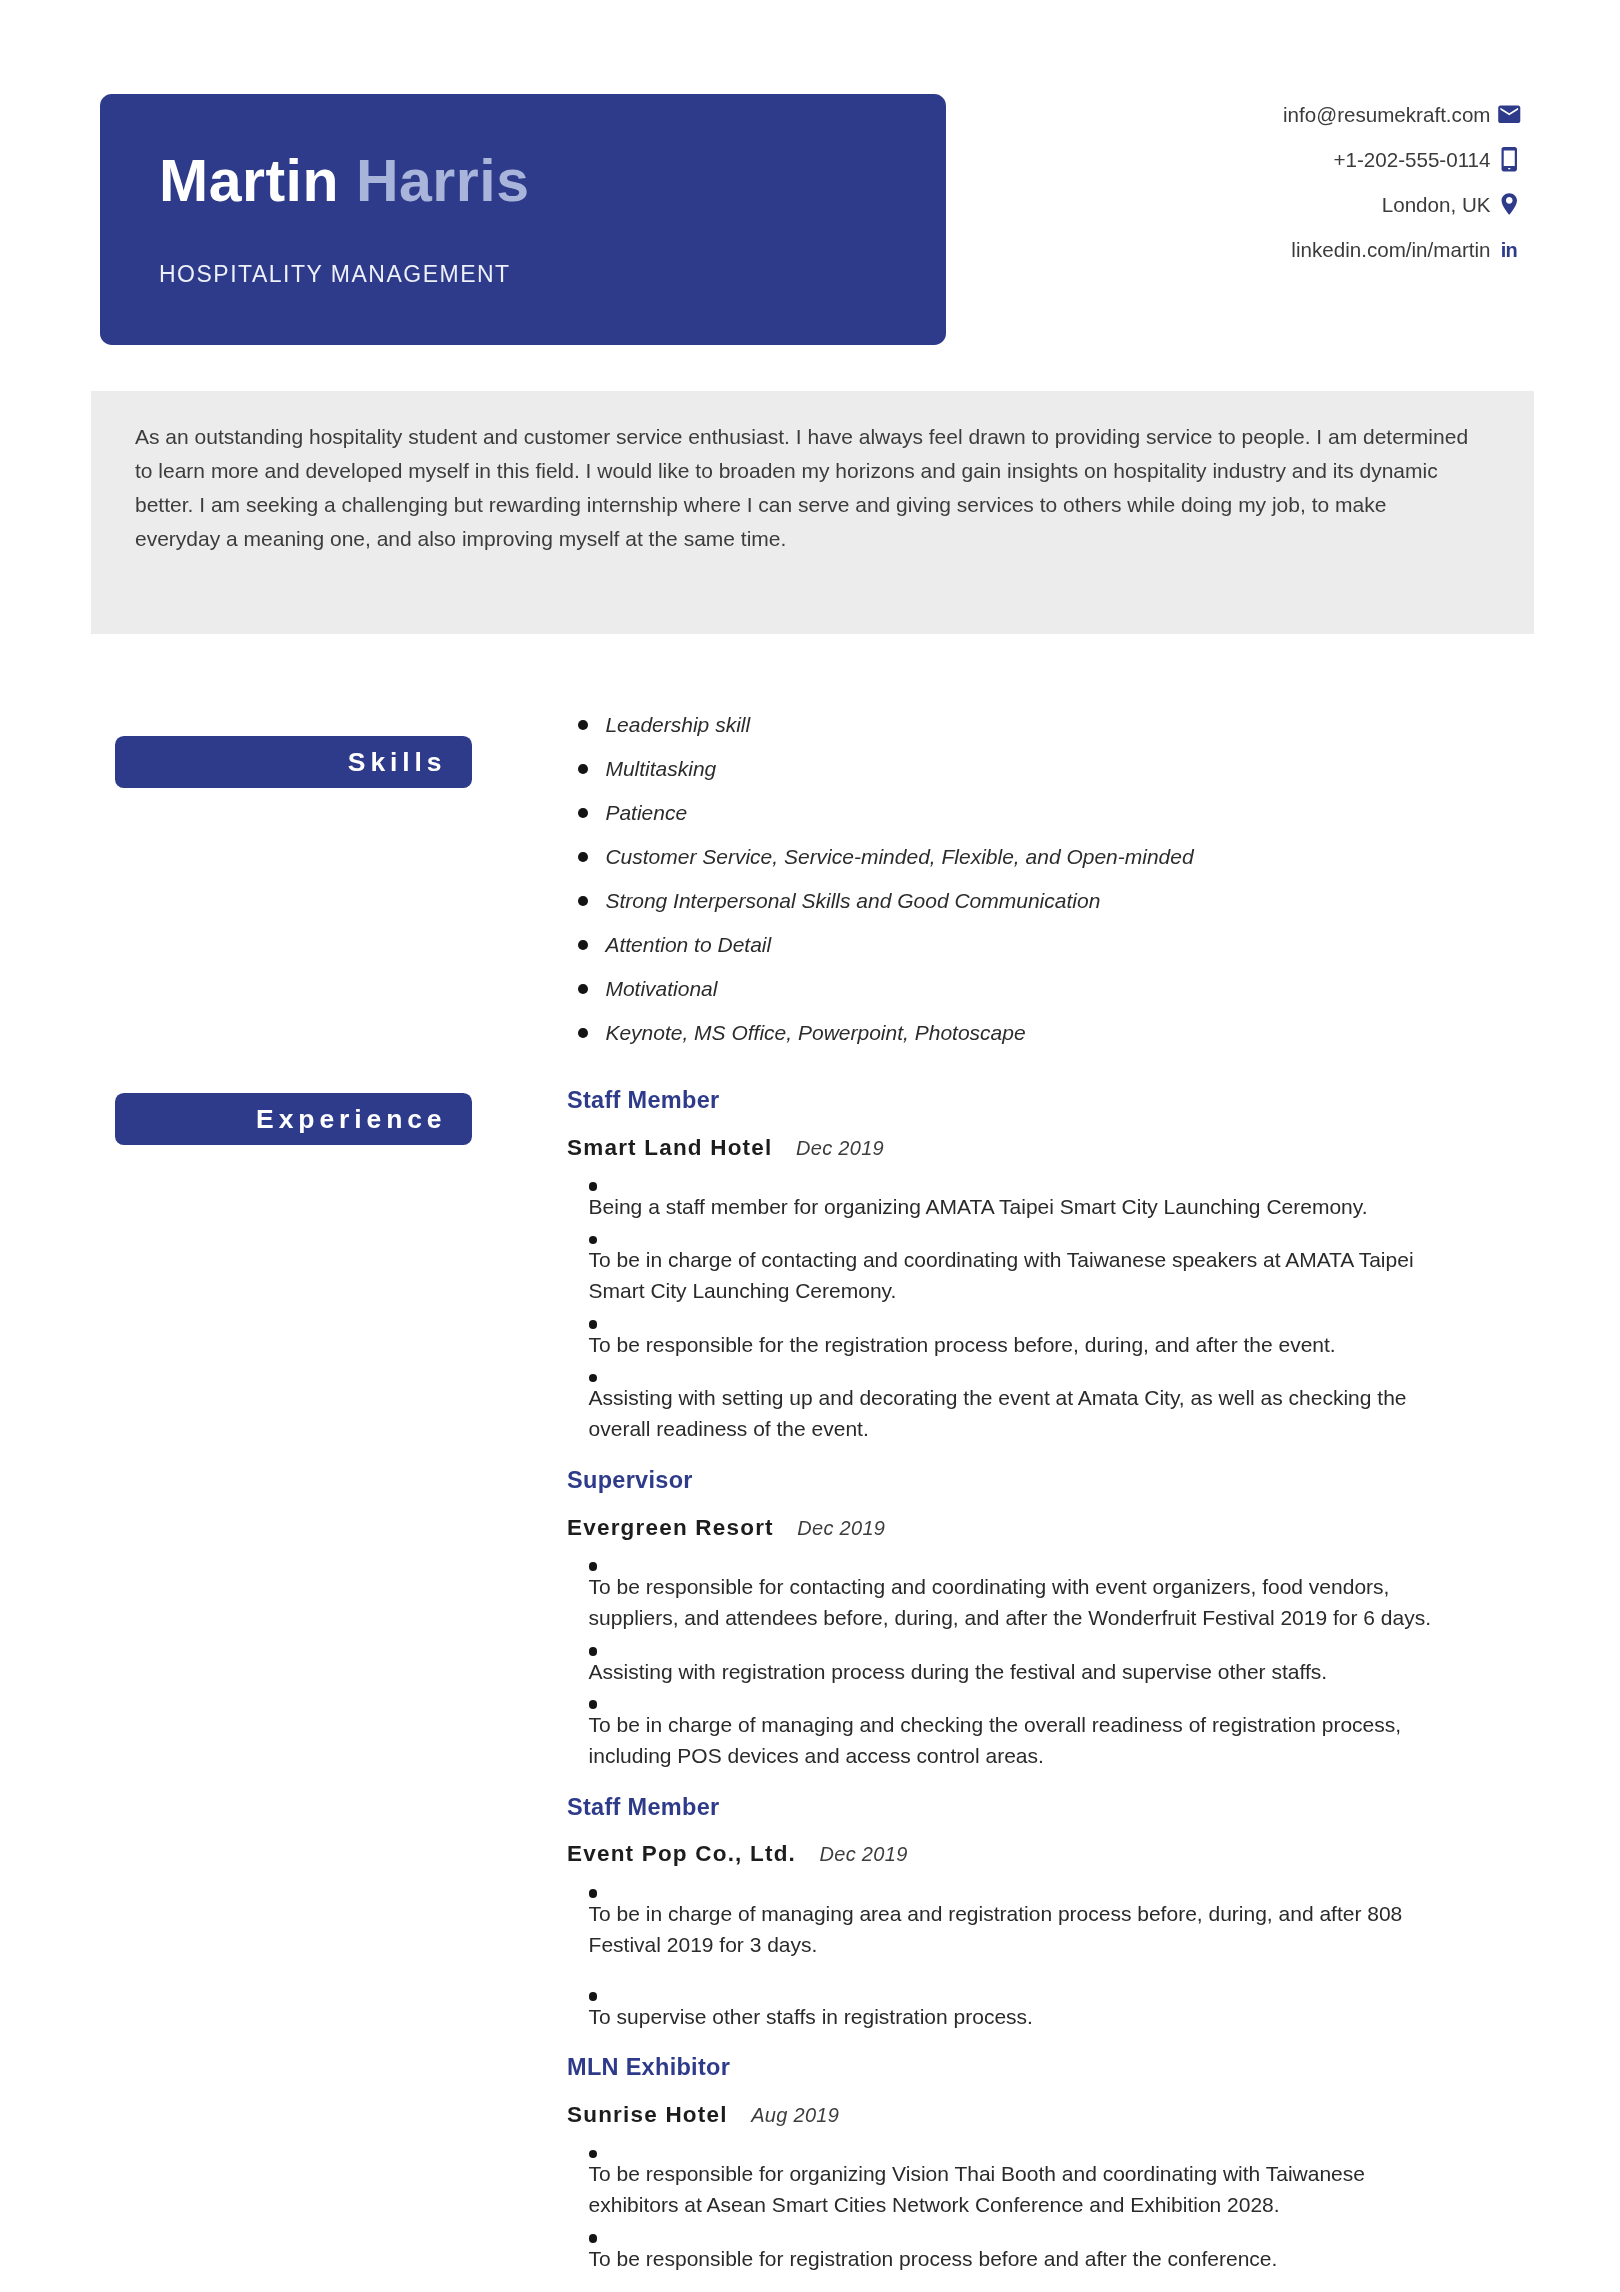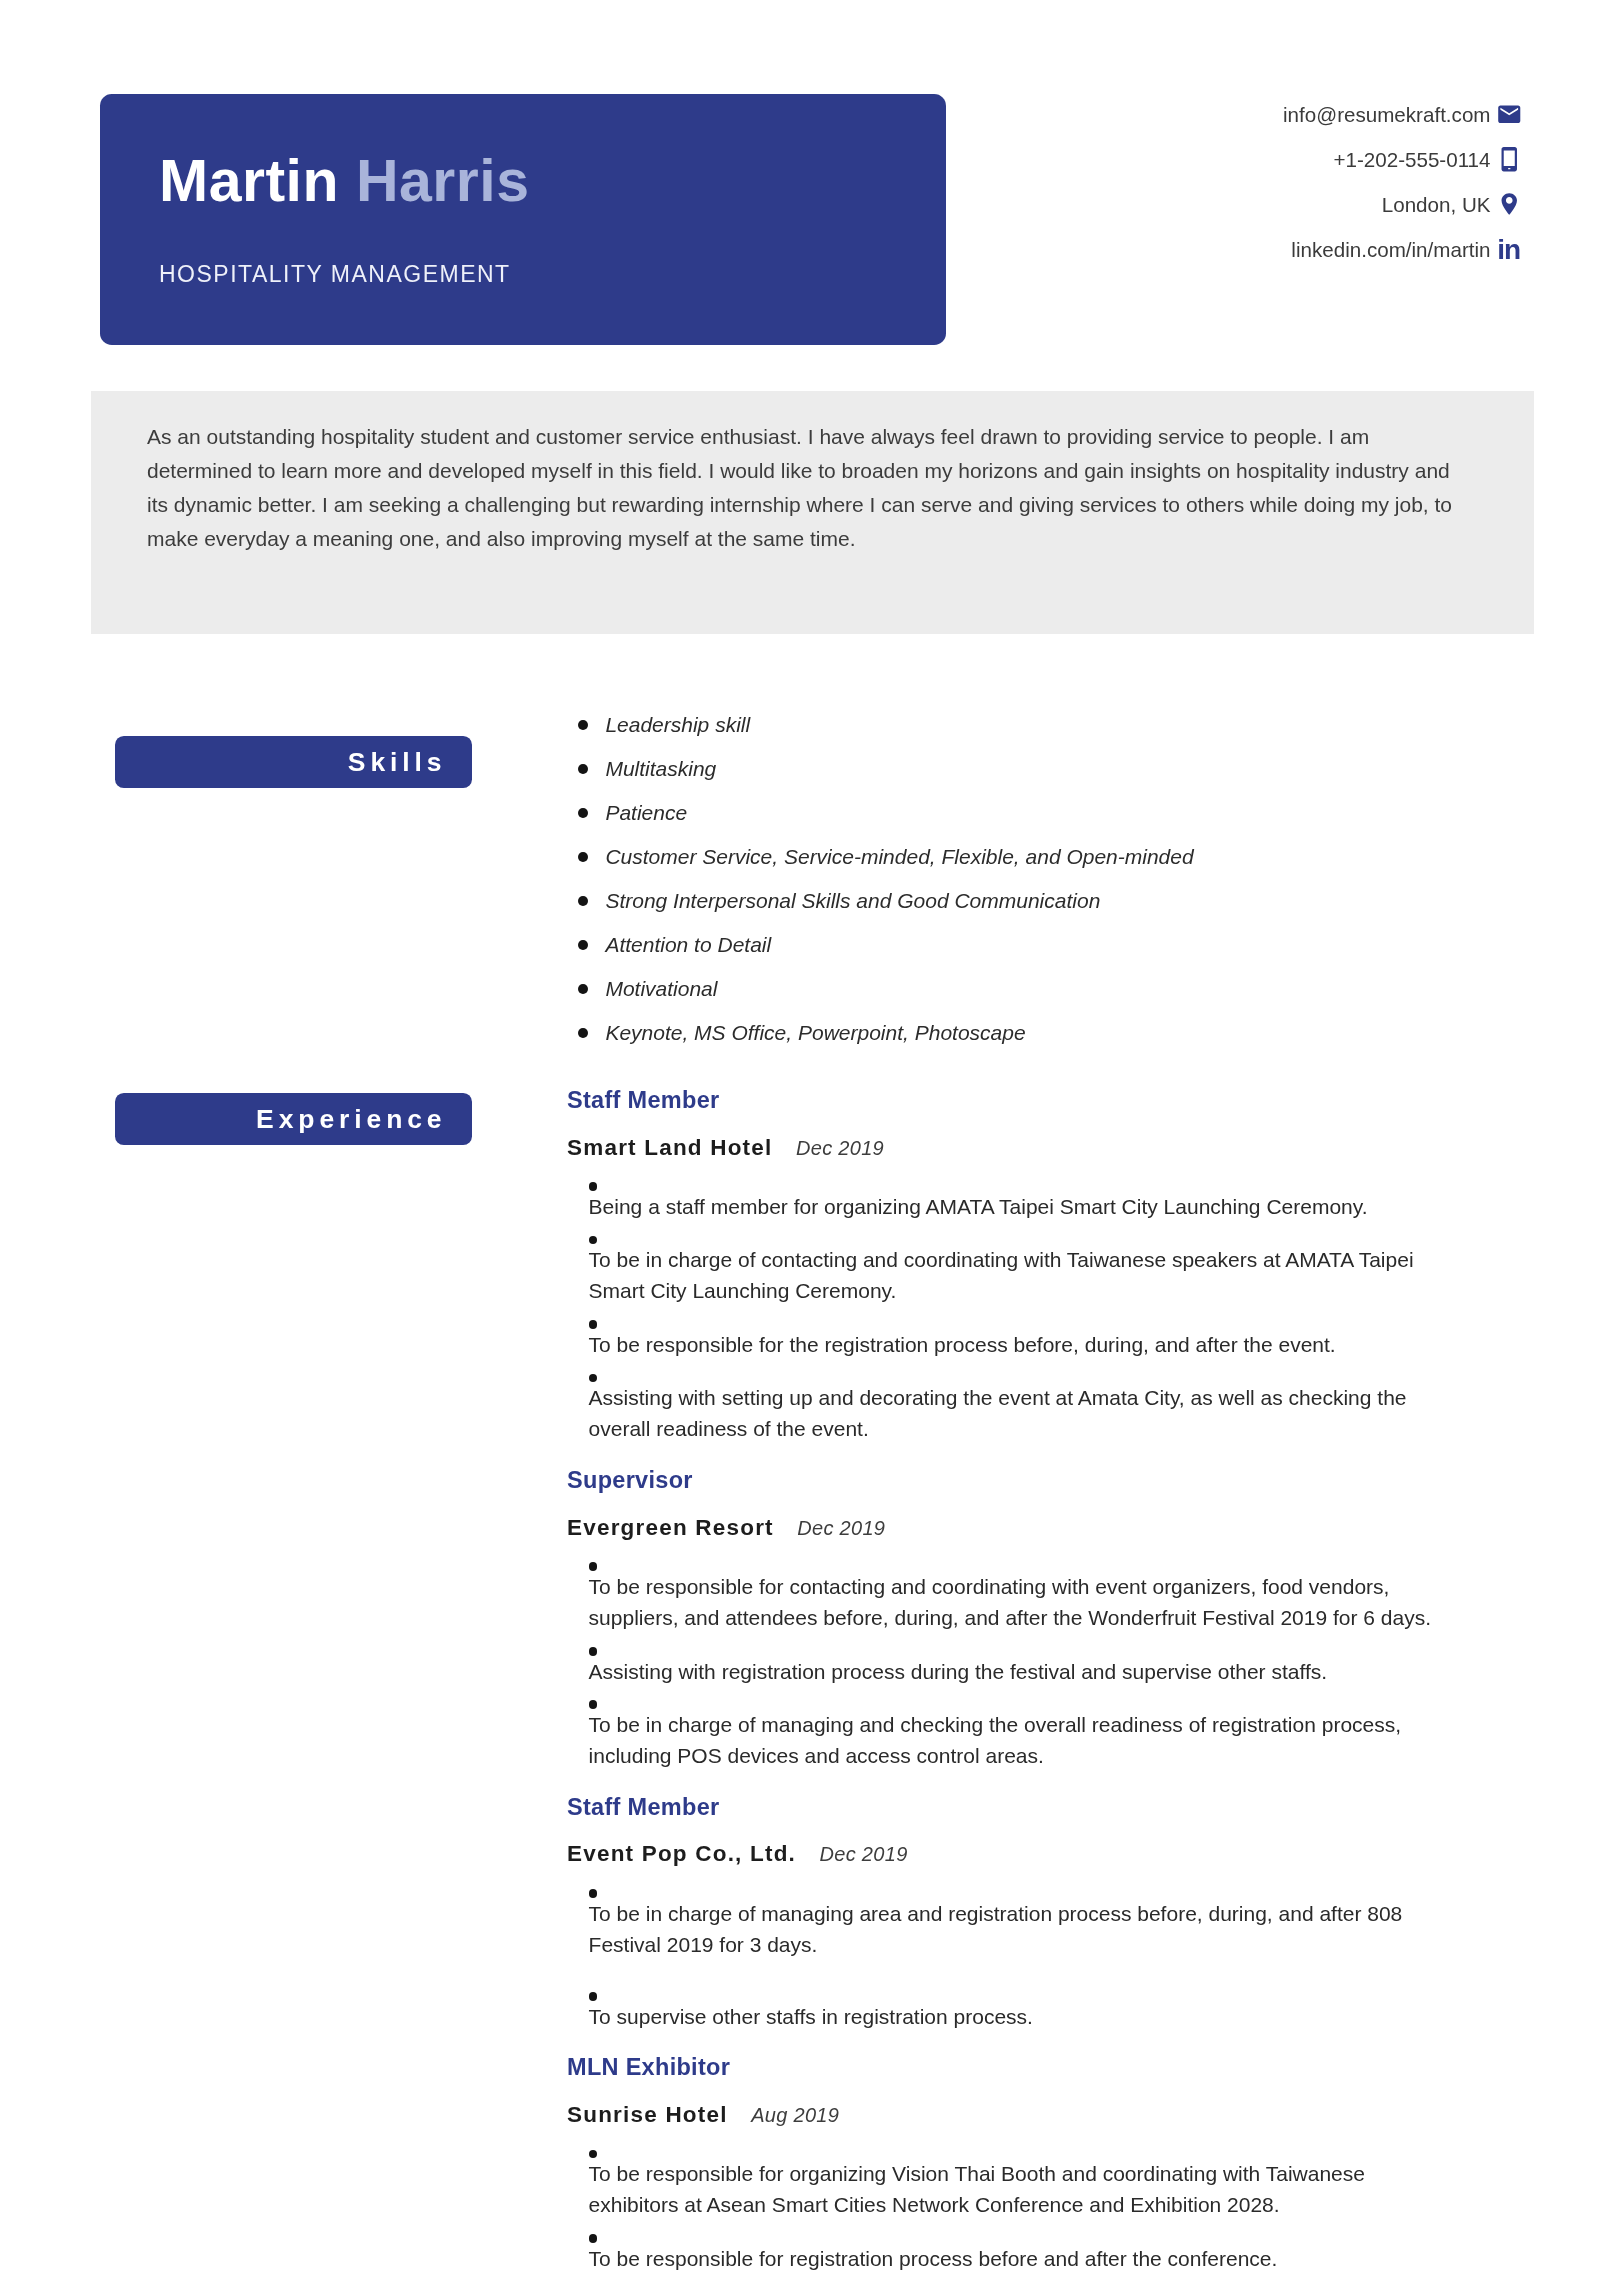--- a/index.html
+++ b/index.html
@@ -36,26 +36,26 @@
   .contact{
     position:absolute;top:92px;right:98px;
     display:flex;flex-direction:column;
   }
   .contact-row{
     height:45px;display:flex;align-items:center;justify-content:flex-end;gap:5px;
     font-size:20.6px;color:#3b3b3b;
   }
   .cicon{width:26.5px;height:26.5px;flex:none;display:flex;align-items:center;justify-content:center;}
   .cicon svg{width:26.5px;height:26.5px;fill:var(--primary);}
-  .linkedin-glyph{font-size:28px;font-weight:800;color:var(--primary);line-height:1;letter-spacing:-1px;font-family:"Liberation Sans",sans-serif;}
+  .linkedin-glyph{font-size:20px;font-weight:800;color:var(--primary);line-height:1;letter-spacing:-1px;font-family:"Liberation Sans",sans-serif;}
   
   .summary-box{
     position:absolute;left:91px;top:391px;width:1443px;height:243px;
     background:var(--summary-bg);
-    padding:29px 61px 0 56px;
+    padding:29px 61px 0 44px;
   }
   .summary-box p{
     margin:0;font-size:21px;line-height:34px;color:#3c3c3c;
   }
   
   .pill{
     position:absolute;left:115px;width:357px;height:52px;
     background:var(--primary);border-radius:8.8px;
     color:#ffffff;display:flex;align-items:center;justify-content:flex-end;
     padding-right:25.5px;font-size:26.5px;font-weight:700;letter-spacing:4.9px;

